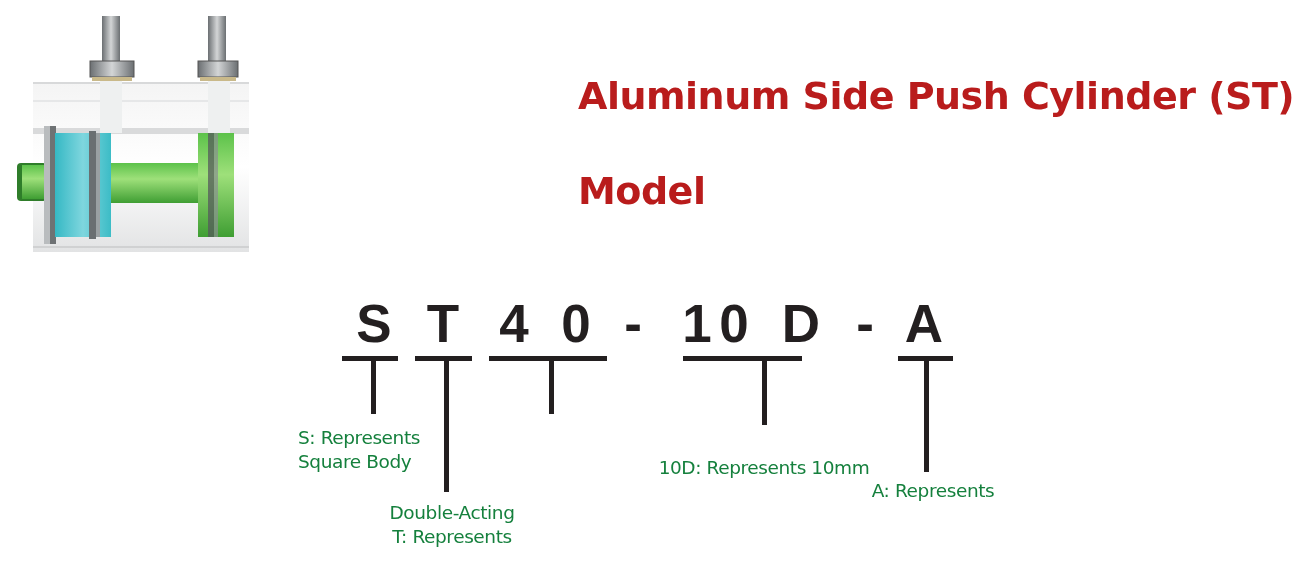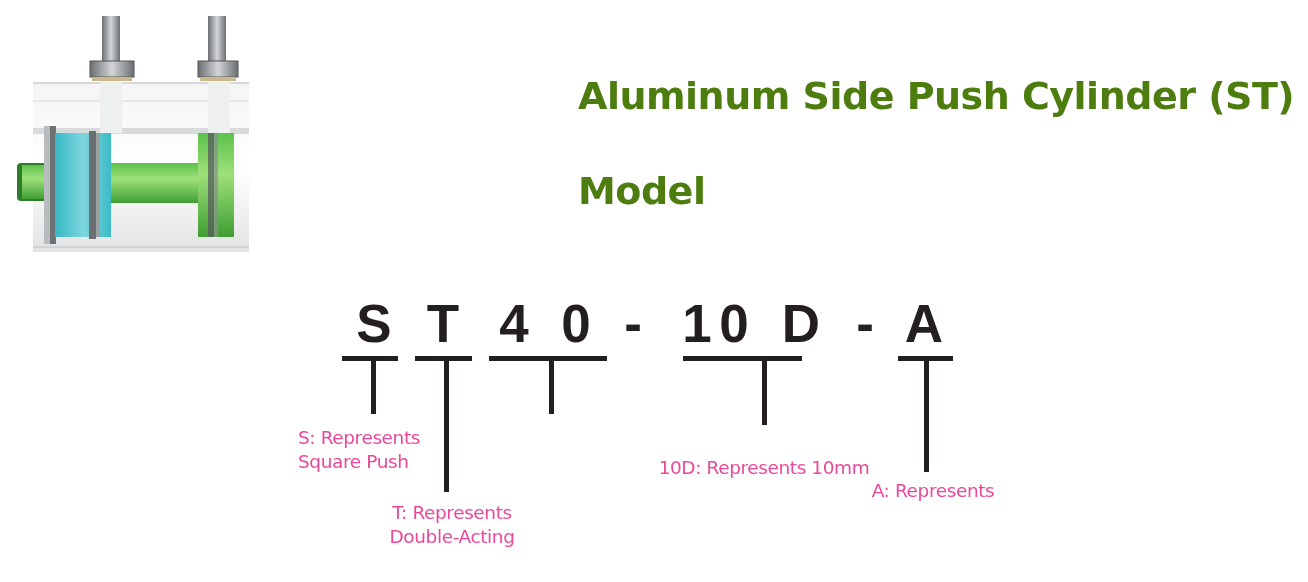--- a/index.html
+++ b/index.html
@@ -12,21 +12,21 @@
       height: 582px;
       position: relative;
       overflow: hidden;
       font-family: "DejaVu Sans", sans-serif;
     }
 
     
     .title {
       position: absolute;
       left: 578px;
-      color: #4d7c0f;
+      color: #b91c1c;
       font-family: "DejaVu Sans", sans-serif;
       font-weight: bold;
       font-size: 38px;
       letter-spacing: -0.5px;
       white-space: nowrap;
       line-height: 1;
     }
     .title-1 { top: 77px; }
     .title-2 { top: 172px; }
 
@@ -57,21 +57,21 @@
       width: 5px;
       margin-left: -2px;
       background: #231f20;
     }
 
     
     .desc {
       position: absolute;
       font-family: "DejaVu Sans", sans-serif;
       font-size: 18.5px;
-      color: #ec4899;
+      color: #15803d;
       line-height: 24px;
       white-space: nowrap;
       text-align: center;
       letter-spacing: -0.4px;
     }
     .desc span { display: block; }
 
     
     .product {
       position: absolute;
@@ -177,26 +177,26 @@
 <div class="stem" style="left:551px; height:56px;"></div>
 
 <div class="bar" style="left:683px; width:119px;"></div>
 <div class="stem" style="left:764px; height:67px;"></div>
 
 <div class="bar" style="left:898px; width:55px;"></div>
 <div class="stem" style="left:926px; height:114px;"></div>
 
 <div class="desc" style="left:298px; top:426px; text-align:left;">
   <span>S: Represents</span>
-  <span>Square Push</span>
+  <span>Square Body</span>
 </div>
 
 <div class="desc" style="left:380px; top:501px; width:144px;">
+  <span>Double-Acting</span>
   <span>T: Represents</span>
-  <span>Double-Acting</span>
 </div>
 
 <div class="desc" style="left:474px; top:421px; width:166px;">
 </div>
 
 <div class="desc" style="left:655px; top:426px; width:218px; line-height:35px;margin-top:24px;">
   <span>10D: Represents 10mm</span>
 </div>
 
 <div class="desc" style="left:838px; top:479px; width:190px;">

